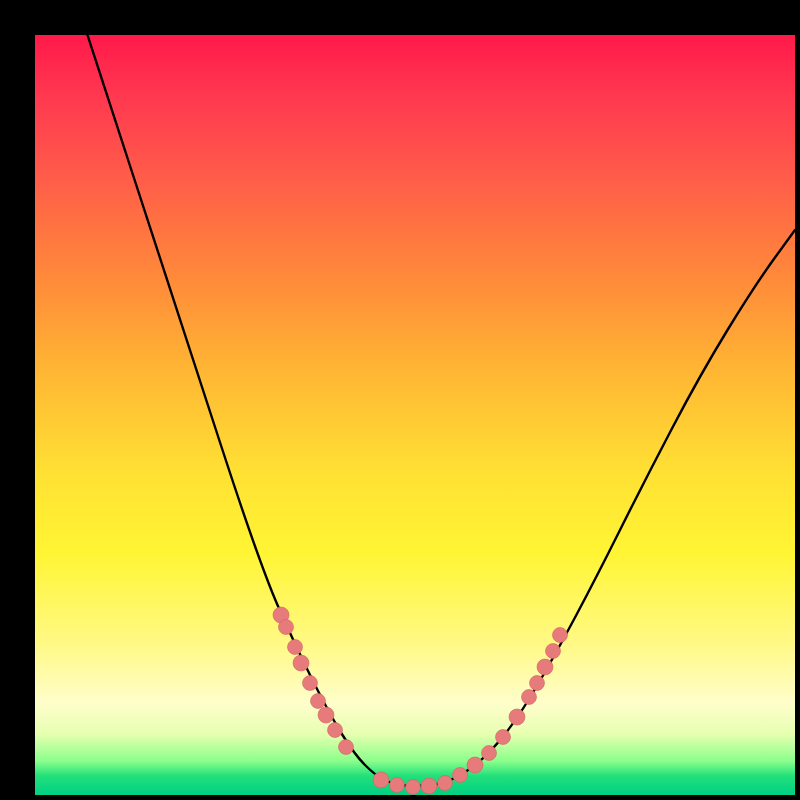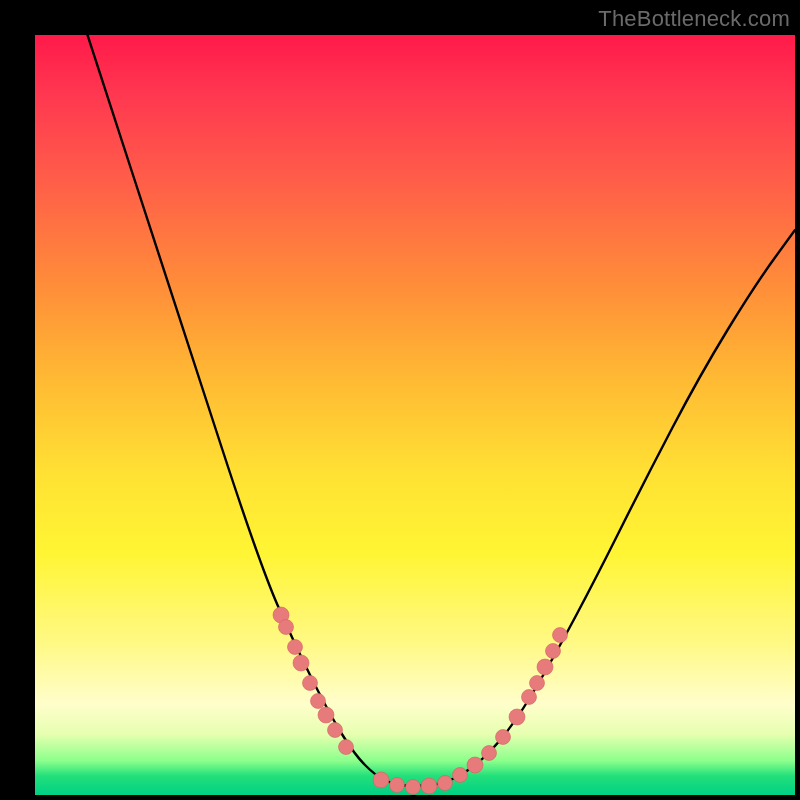--- a/index.html
+++ b/index.html
@@ -97,14 +97,13 @@
           <circle cx="468" cy="702" r="7.5" fill="#e77b7b" stroke="#d46060" stroke-width="0.6"></circle>
           <circle cx="482" cy="682" r="8" fill="#e77b7b" stroke="#d46060" stroke-width="0.6"></circle>
           <circle cx="494" cy="662" r="7.5" fill="#e77b7b" stroke="#d46060" stroke-width="0.6"></circle>
           <circle cx="502" cy="648" r="7.5" fill="#e77b7b" stroke="#d46060" stroke-width="0.6"></circle>
           <circle cx="510" cy="632" r="8" fill="#e77b7b" stroke="#d46060" stroke-width="0.6"></circle>
           <circle cx="518" cy="616" r="7.5" fill="#e77b7b" stroke="#d46060" stroke-width="0.6"></circle>
           <circle cx="525" cy="600" r="7.5" fill="#e77b7b" stroke="#d46060" stroke-width="0.6"></circle>
         </g>
     </svg>
   </div>
-  <div class="watermark">TheBottleneck.com</div>
 </div>
 
 </body></html>

